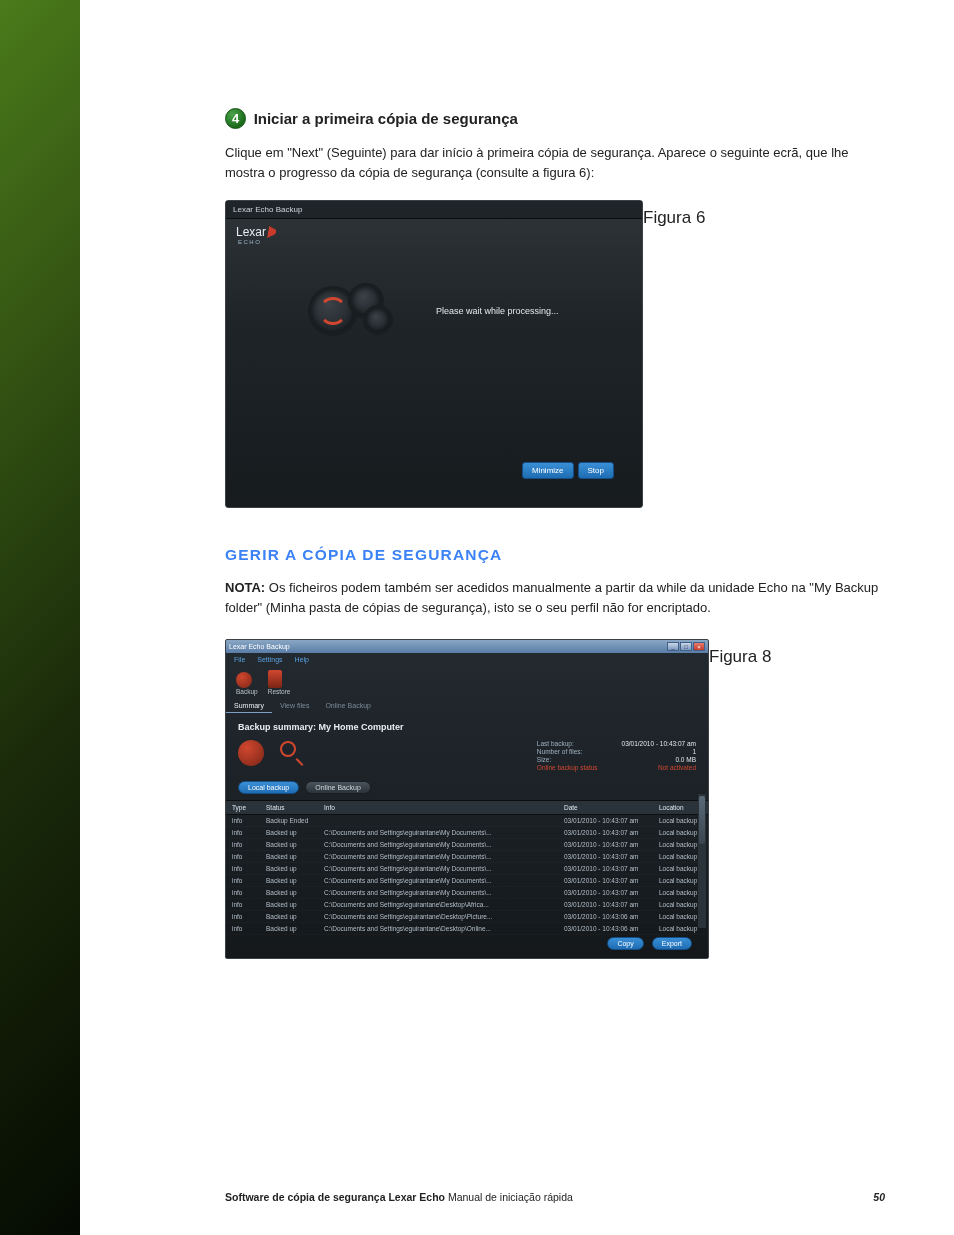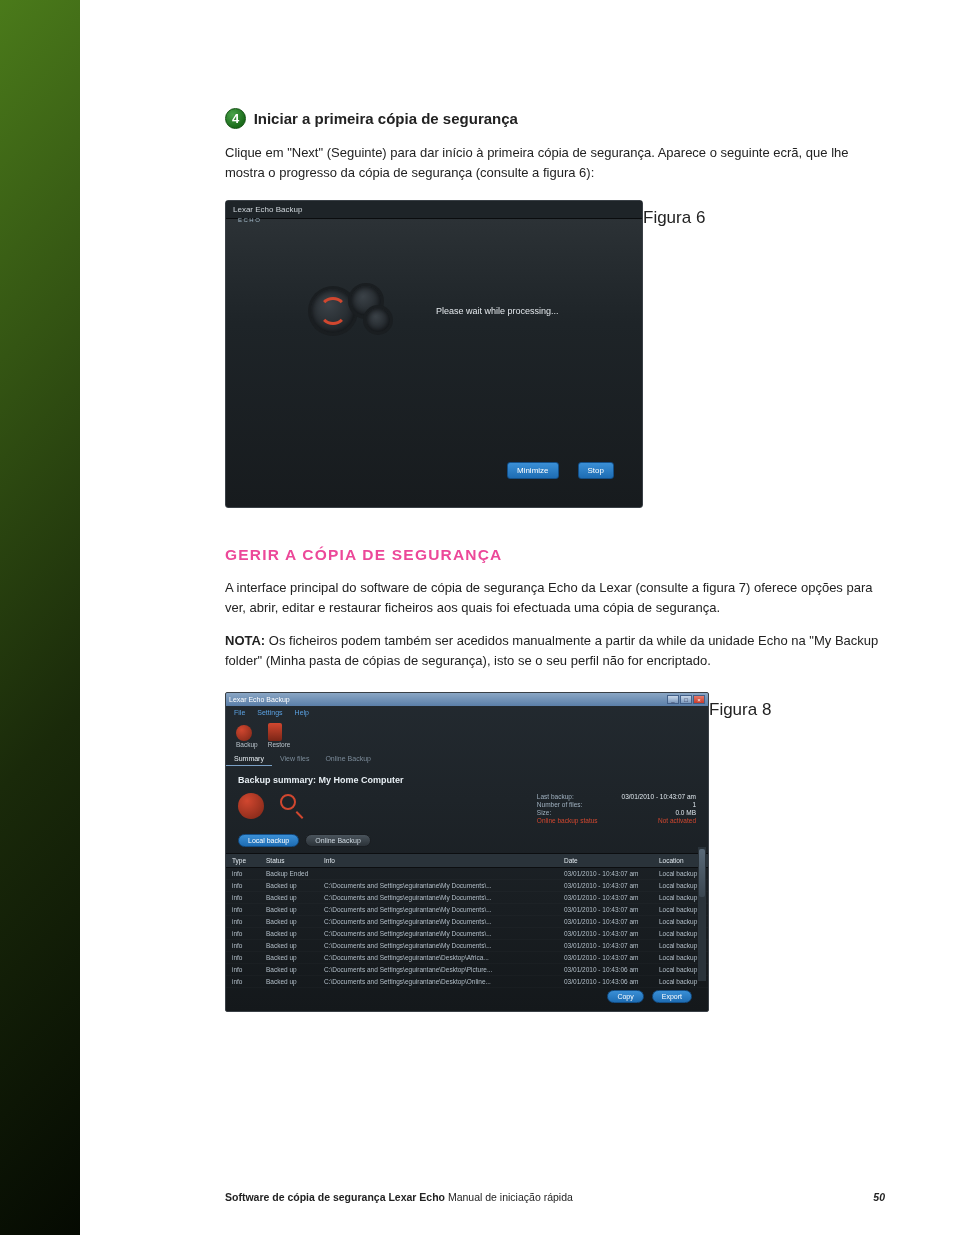--- a/index.html
+++ b/index.html
@@ -115,32 +115,32 @@
     position: absolute; inset: 8px;
     border: 3px solid transparent;
     border-top-color: #d1472f;
     border-bottom-color: #d1472f;
     border-radius: 50%;
   }
   .f6-msg { font-size: 9px; color: #e2e7eb; }
   .f6-buttons {
     position: absolute;
     bottom: 28px; right: 28px;
-    display: flex; gap: 19px;
+    display: flex; gap: 4px;
   }
   .btn-blue {
     background: linear-gradient(#3a8fd6, #1e6db4);
     color: #fff;
     font-size: 8px;
     padding: 3px 9px;
     border-radius: 3px;
     border: 1px solid #134e86;
   }
   .section-heading {
-    color: #ec4899;
+    color: #3b82f6;
     font-weight: bold;
     letter-spacing: 1.2px;
     font-size: 15.5px;
     margin-top: 38px;
   }
   .note-label { font-weight: bold; }
   
   .f7-window {
     width: 484px;
     height: 320px;
@@ -215,20 +215,24 @@
   <div>
     <span class="step-badge">4</span>
     <span class="step-title">Iniciar a primeira cópia de segurança</span>
   </div>
 
   <p class="body-text">Clique em "Next" (Seguinte) para dar início à primeira cópia de segurança. Aparece o seguinte ecrã, que lhe mostra o progresso da cópia de segurança (consulte a figura 6):</p>
 
   <div class="figure-wrap">
     <div class="f6-window">
       <div class="f6-title">Lexar Echo Backup</div>
+      <div class="f6-logo">
+        <span>Lexar</span>
+        <span class="swoosh"></span>
+      </div>
       <div class="f6-logo-sub">ECHO</div>
       <div class="f6-center">
         <div class="gears">
           <div class="gear big">
               <div class="arrows"></div>
             </div>
           <div class="gear mid"></div>
           <div class="gear sm"></div>
         </div>
         <div class="f6-msg">Please wait while processing...</div>
@@ -236,21 +240,20 @@
       <div class="f6-buttons">
         <div class="btn-blue">Minimize</div>
         <div class="btn-blue">Stop</div>
       </div>
     </div>
     <div class="figure-caption">Figura 6</div>
   </div>
 
   <h2 class="section-heading">GERIR A CÓPIA DE SEGURANÇA</h2>
 
-  <p class="body-text">A interface principal do software de cópia de segurança Echo da Lexar (consulte a figura 7) oferece opções para ver, abrir, editar e restaurar ficheiros aos quais foi efectuada uma cópia de segurança.</p>
 
   <p class="body-text">
     <span class="note-label">NOTA:</span><span> Os ficheiros podem também ser acedidos manualmente a partir da while da unidade Echo na "My Backup folder" (Minha pasta de cópias de segurança), isto se o seu perfil não for encriptado.</span>
   </p>
 
   <div class="figure-wrap" style="margin-top:22px;">
     <div class="f7-window">
       <div class="f7-titlebar">
         <span>Lexar Echo Backup</span>
         <div class="f7-winbtns">

